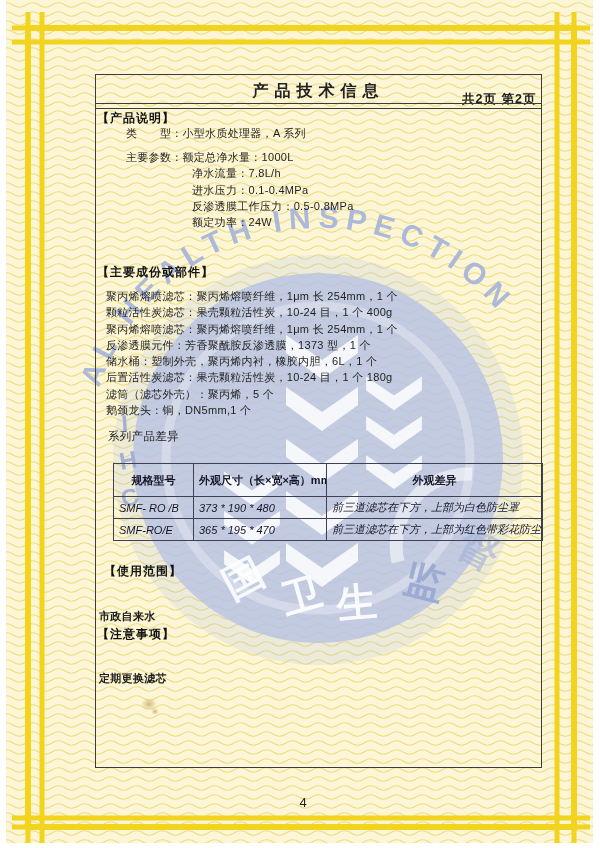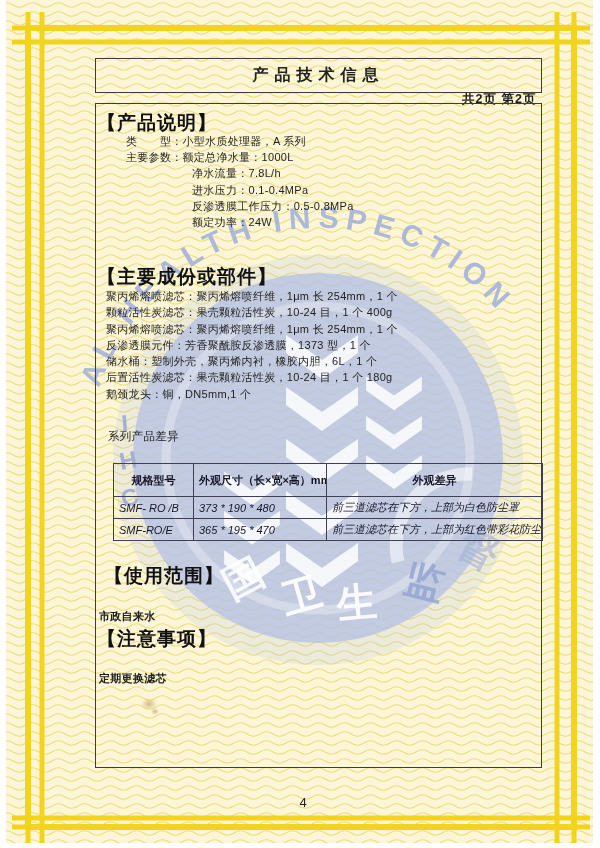--- a/index.html
+++ b/index.html
@@ -1,23 +1,23 @@
 <!DOCTYPE html>
 <html><head>
 <meta charset="utf-8">
 <style>
   html,body{margin:0;padding:0;}
   body{width:600px;height:848px;background:#f4f1e6;font-family:"Liberation Sans","DejaVu Sans",sans-serif;}
   .page{position:relative;width:600px;height:848px;background:#fff;overflow:hidden;}
   .paper{position:absolute;left:6px;top:0;right:7px;bottom:5px;background:#fcf6d6;}
   svg.layer{position:absolute;left:0;top:0;pointer-events:none;}
   .txt{position:absolute;color:#1e1e1e;font-size:11px;line-height:16.3px;letter-spacing:0.3px;}
-  .heading{position:absolute;color:#111;font-size:19px;font-weight:700;letter-spacing:1px;}
+  .heading{position:absolute;color:#111;font-size:12px;font-weight:700;letter-spacing:1px;}
   .hdr-right{position:absolute;left:462px;top:47px;font-size:12.5px;font-weight:700;color:#222;letter-spacing:1px;margin-top:44px;}
-  .title-box{position:absolute;left:95px;top:58px;width:445px;height:33px;border:1.5px solid #3c3c3c;
+  .title-box{position:absolute;left:95px;top:74px;width:445px;height:33px;border:1.5px solid #3c3c3c;
              display:flex;align-items:center;justify-content:center;}
   .title-box span{font-size:16px;font-weight:600;letter-spacing:6px;color:#222;}
   .body-box{position:absolute;left:95px;top:103px;width:445px;height:663px;border:1.5px solid #3c3c3c;}
   .params-line{display:flex;gap:0;}
   .comp-list div{height:16.3px;white-space:nowrap;}
   table.spec{position:absolute;left:113px;top:463px;width:429px;border-collapse:collapse;table-layout:fixed;
              font-size:11px;color:#15152a;}
   table.spec th,table.spec td{border:1px solid #3f3f55;padding:0 5px;white-space:nowrap;overflow:hidden;}
   table.spec th{height:32px;font-weight:700;}
   table.spec td{height:21px;text-align:left;font-weight:500;font-style:italic;}
@@ -111,38 +111,39 @@
 
   <div class="hdr-right">共2页 第2页</div>
 
   <div class="title-box">
     <span>产品技术信息</span>
   </div>
 
   <div class="body-box"></div>
 
   <div class="heading" style="left:97px;top:110px;">【产品说明】</div>
-  <div class="txt" style="left:126px;top:133px;">类　　型：小型水质处理器，A 系列</div>
+  <div class="txt" style="left:126px;top:125px;">类　　型：小型水质处理器，A 系列</div>
   <div class="txt params-line" style="left:126px;top:149px;">
     <span>主要参数：</span>
     <span>额定总净水量：1000L</span>
   </div>
   <div class="txt" style="left:192px;top:165px;">净水流量：7.8L/h</div>
   <div class="txt" style="left:192px;top:182px;">进水压力：0.1-0.4MPa</div>
   <div class="txt" style="left:192px;top:198px;">反渗透膜工作压力：0.5-0.8MPa</div>
   <div class="txt" style="left:192px;top:214px;">额定功率：24W</div>
 
   <div class="heading" style="left:97px;top:264px;">【主要成份或部件】</div>
   <div class="txt comp-list" style="left:106px;top:288px;">
     <div>聚丙烯熔喷滤芯：聚丙烯熔喷纤维，1μm 长 254mm，1 个</div>
     <div>颗粒活性炭滤芯：果壳颗粒活性炭，10-24 目，1 个 400g</div>
     <div>聚丙烯熔喷滤芯：聚丙烯熔喷纤维，1μm 长 254mm，1 个</div>
     <div>反渗透膜元件：芳香聚酰胺反渗透膜，1373 型，1 个</div>
     <div>储水桶：塑制外壳，聚丙烯内衬，橡胶内胆，6L，1 个</div>
     <div>后置活性炭滤芯：果壳颗粒活性炭，10-24 目，1 个 180g</div>
+    <div>滤筒（滤芯外壳）：聚丙烯，5 个</div>
     <div>鹅颈龙头：铜，DN5mm,1 个</div>
   </div>
 
   <div class="txt" style="left:96px;top:428px;font-size:11.5px;margin-left:12px;">系列产品差异</div>
 
   <table class="spec">
     <colgroup>
         <col class="c1">
         <col class="c2">
         <col class="c3">

